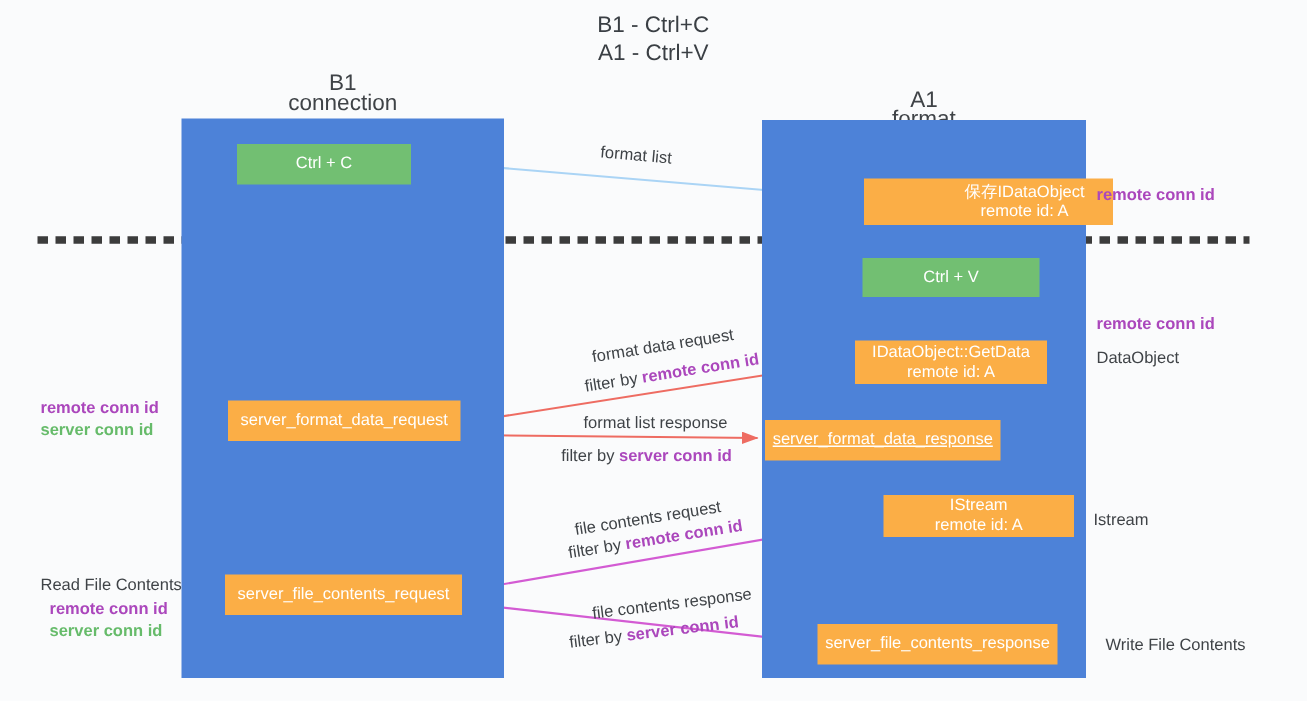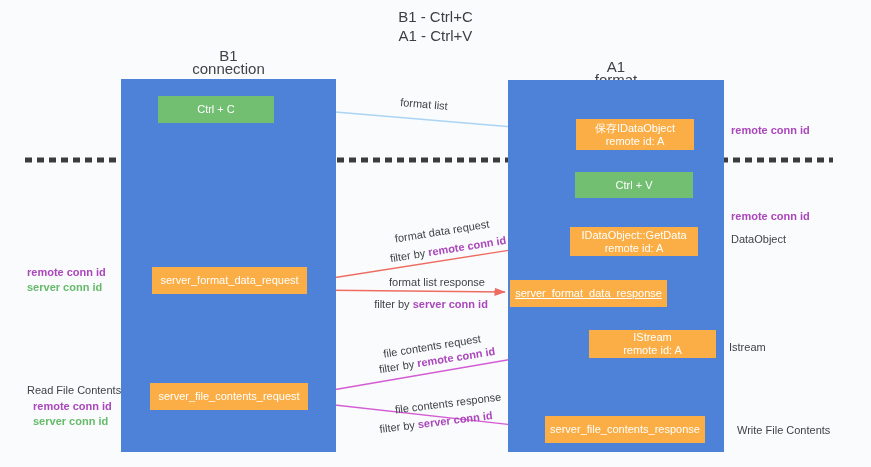--- a/index.html
+++ b/index.html
@@ -25,21 +25,21 @@
   .node {
     position:absolute; display:flex; flex-direction:column;
     align-items:center; justify-content:center;
     color:#fff; font-size:11px; line-height:13px; text-align:center;
     white-space:nowrap;
   }
   .green  { background:#72bf72; }
   .orange { background:#fbae46; }
 
   #ctrl-c        { left:158px; top:96px;  width:116px; height:27px; }
-  #save-obj      { left:576px; top:119px; width:118px; height:31px; }
+  #save-obj      { left:576px; top:119px; width:118px; height:31px;padding-left:48px; }
   #ctrl-v        { left:575px; top:172px; width:118px; height:26px; }
   #getdata       { left:570px; top:227px; width:128px; height:29px; }
   #sfd-req       { left:152px; top:267px; width:155px; height:27px; }
   #sfd-res       { left:510px; top:280px; width:157px; height:27px;text-decoration:underline; }
   #istream-box   { left:589px; top:330px; width:127px; height:28px; }
   #sfc-req       { left:150px; top:383px; width:158px; height:27px; }
   #sfc-res       { left:545px; top:416px; width:160px; height:27px; }
 
   .side { position:absolute; font-size:11px; line-height:15px; white-space:nowrap; }
   .bp { color:#ab47bc; font-weight:bold; }

